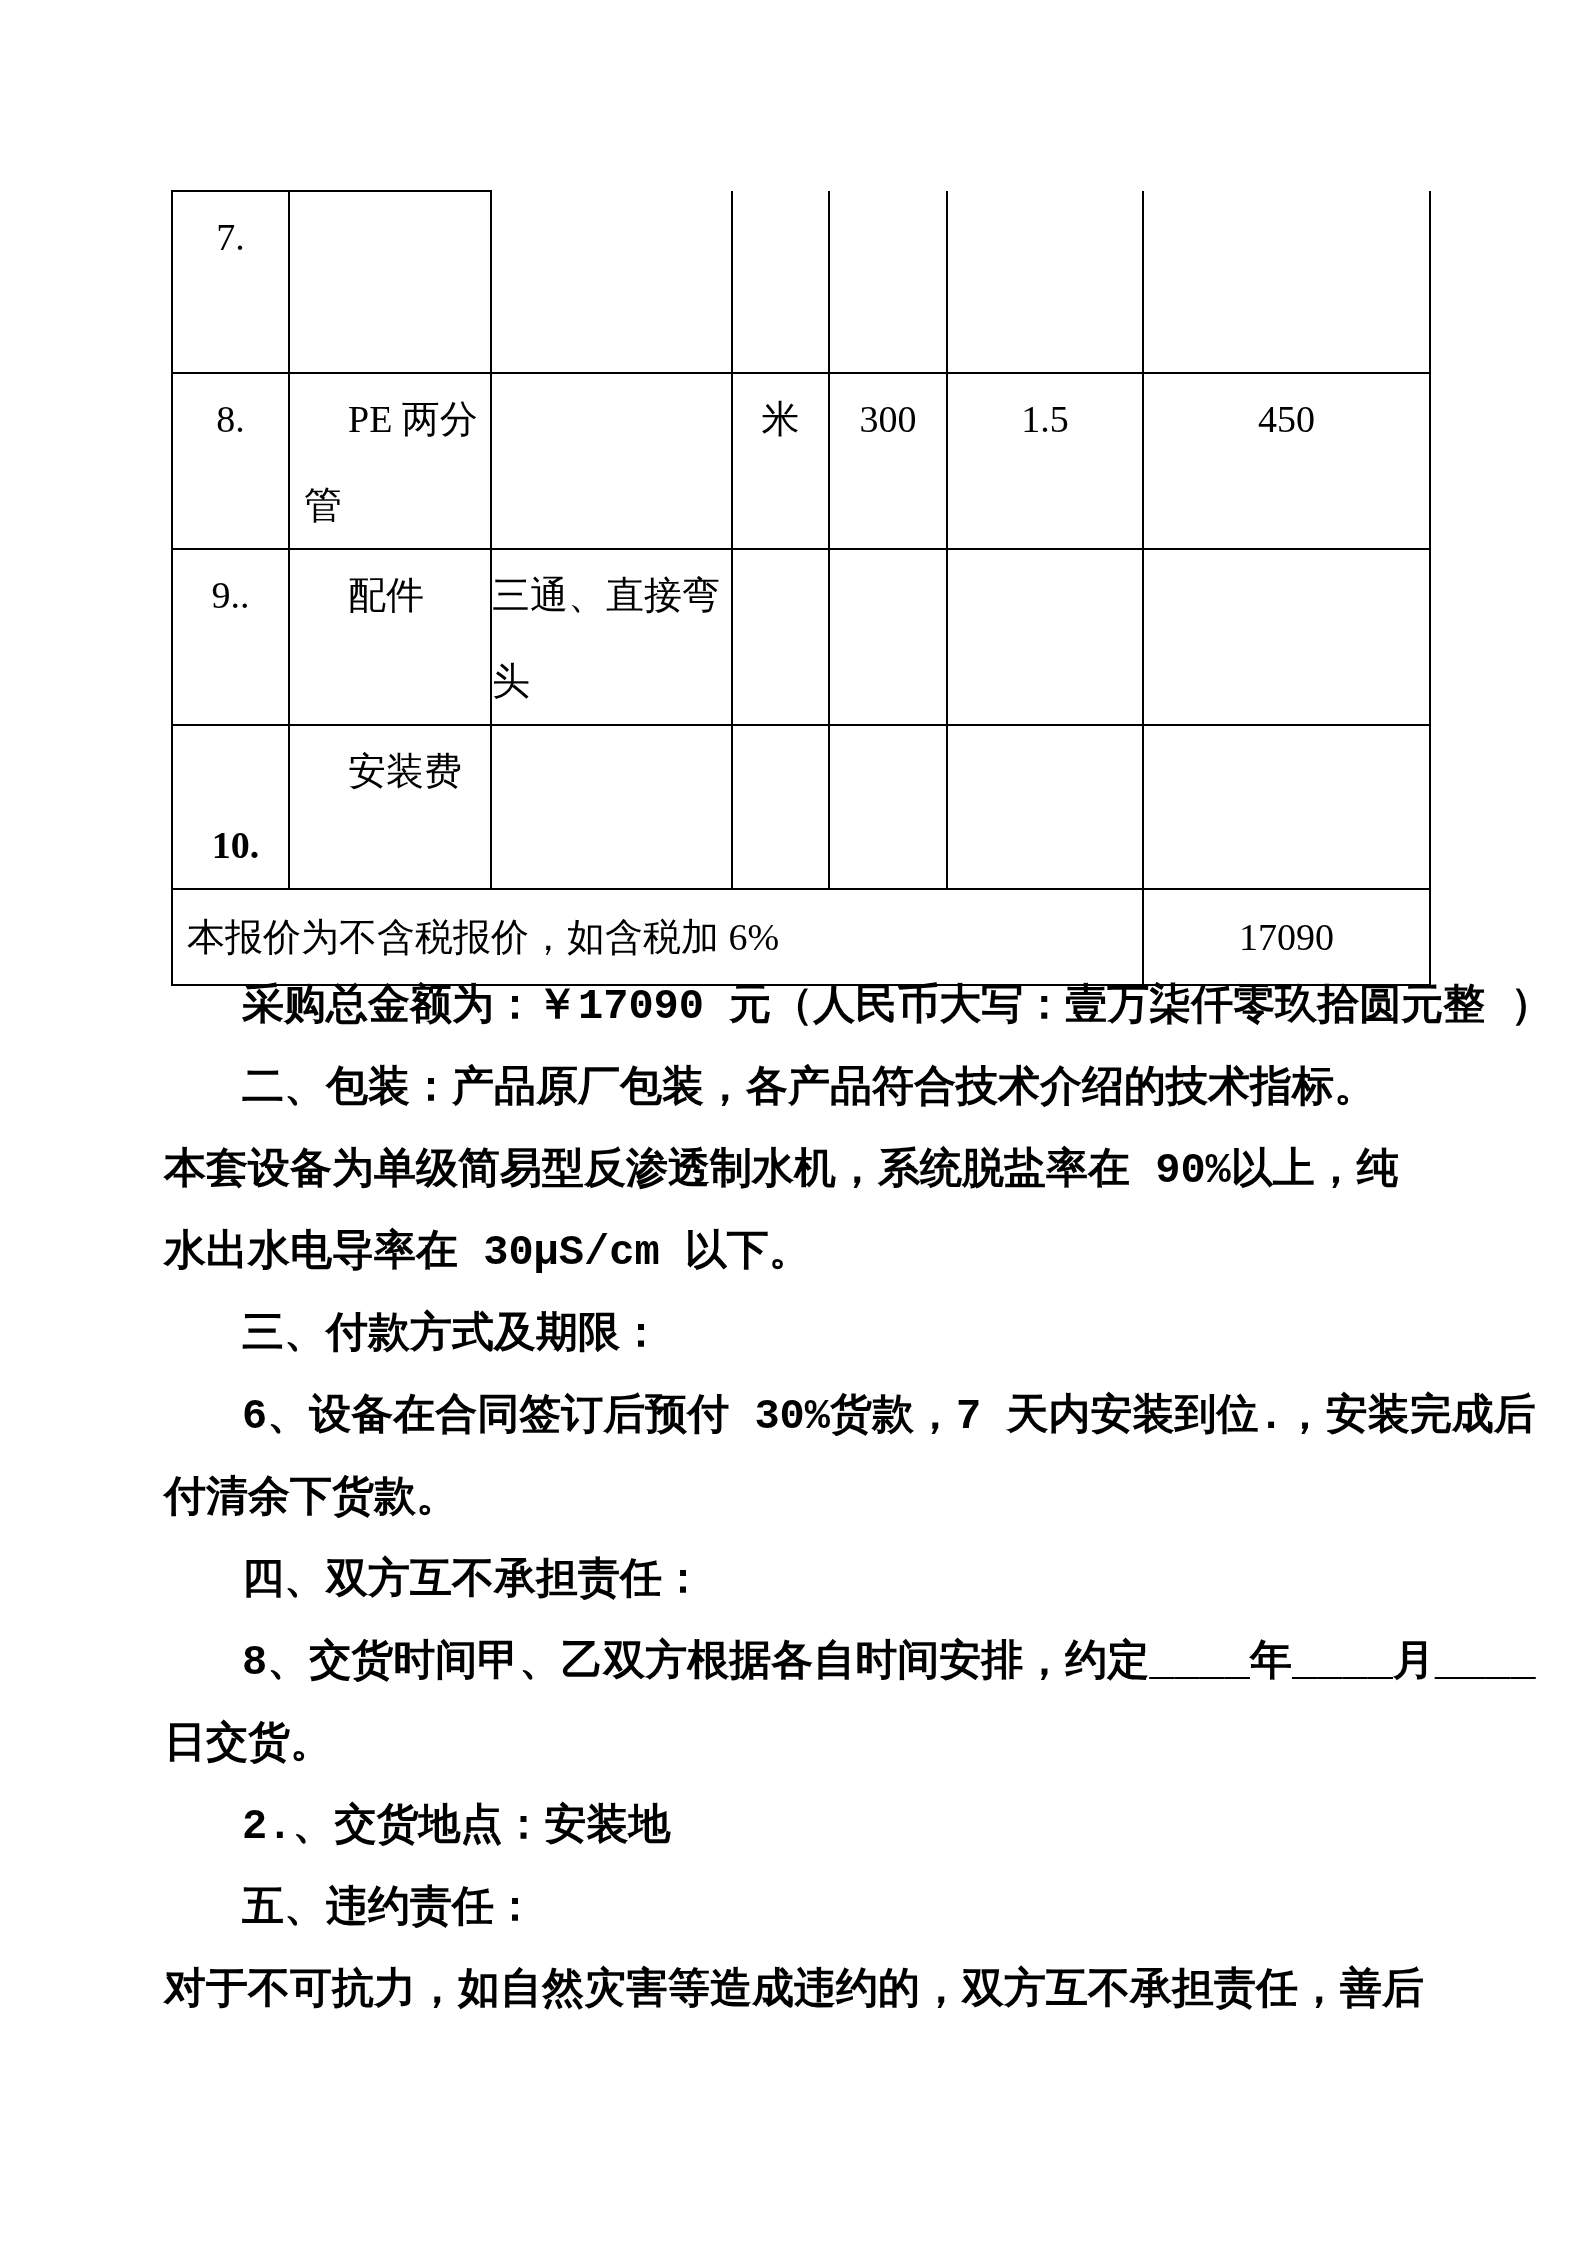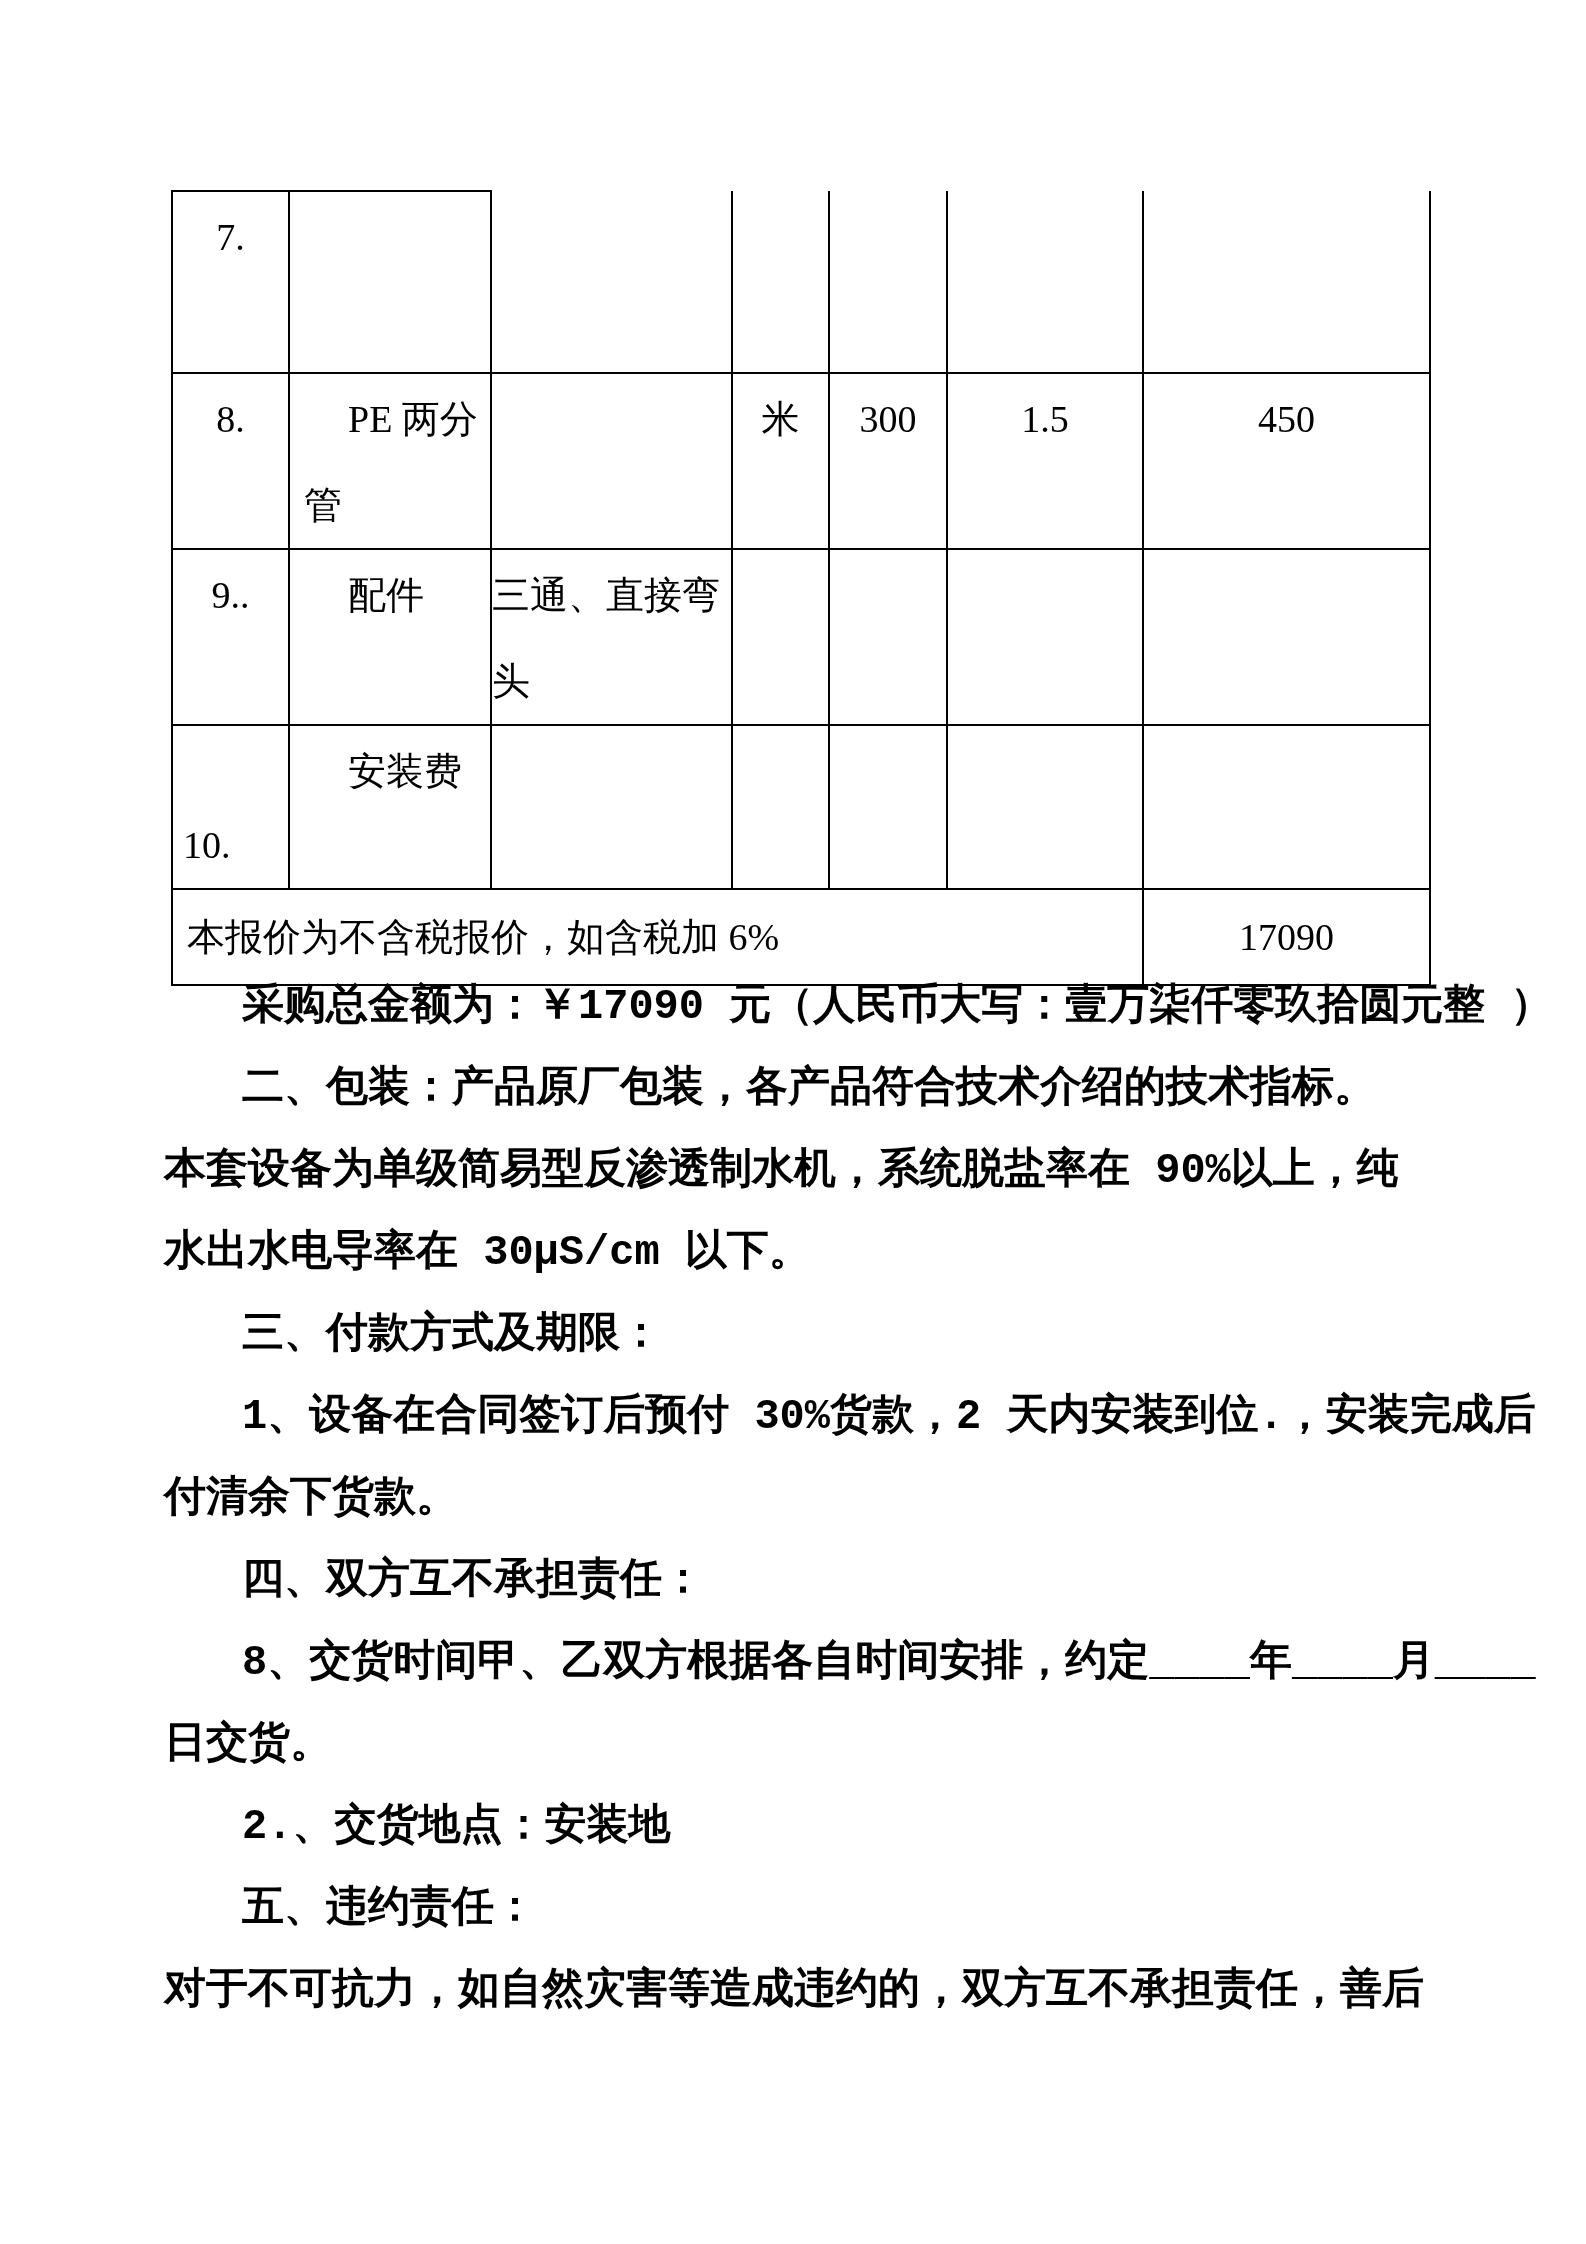--- a/index.html
+++ b/index.html
@@ -34,23 +34,24 @@
     overflow: hidden;
   }
   
   #quote-table tr.r7 td.no-top { border-top: none; }
 
   #quote-table td.num {
     text-align: center;
     padding-top: 2px;
   }
   #quote-table td.num-low {
-    text-align: left;
+    text-align: center;
     padding-left: 10px;
     padding-top: 76px;
+    font-weight: bold;
   }
   #quote-table td.name {
     white-space: pre;
     text-indent: 44px;
     padding-left: 14px;
     padding-top: 2px;
     margin-left: 40px;
   }
   #quote-table td.spec {
     white-space: pre;
@@ -150,21 +151,21 @@
     </tr>
   </tbody>
     </table>
 
   <div id="body-text">
     <div class="line indent">采购总金额为：￥17090 元（人民币大写：壹万柒仟零玖拾圆元整 ）</div>
     <div class="line indent">二、包装：产品原厂包装，各产品符合技术介绍的技术指标。</div>
     <div class="line">本套设备为单级简易型反渗透制水机，系统脱盐率在 90%以上，纯</div>
     <div class="line">水出水电导率在 30μS/cm 以下。</div>
     <div class="line indent">三、付款方式及期限：</div>
-    <div class="line indent">1、设备在合同签订后预付 30%货款，2 天内安装到位.，安装完成后</div>
+    <div class="line indent">6、设备在合同签订后预付 30%货款，7 天内安装到位.，安装完成后</div>
     <div class="line">付清余下货款。</div>
     <div class="line indent">四、双方互不承担责任：</div>
     <div class="line indent">8、交货时间甲、乙双方根据各自时间安排，约定____年____月____</div>
     <div class="line">日交货。</div>
     <div class="line indent">2.、交货地点：安装地</div>
     <div class="line indent">五、违约责任：</div>
     <div class="line">对于不可抗力，如自然灾害等造成违约的，双方互不承担责任，善后</div>
   </div>
 
 </div>

